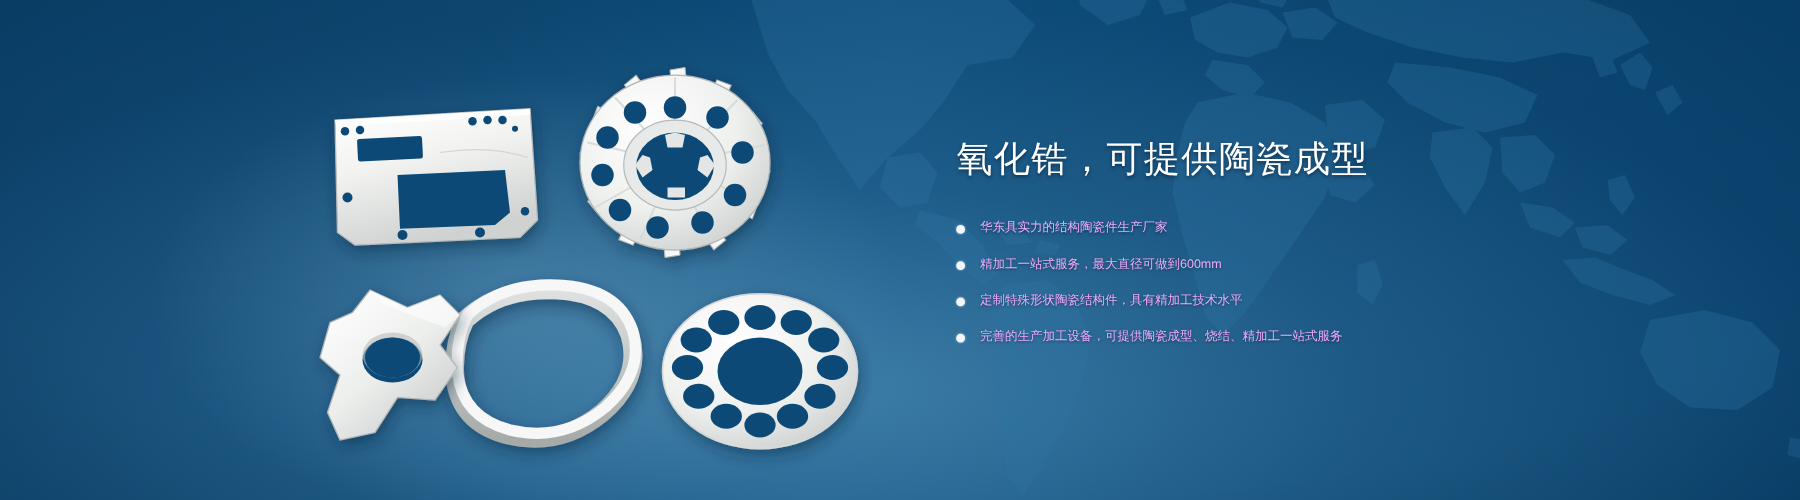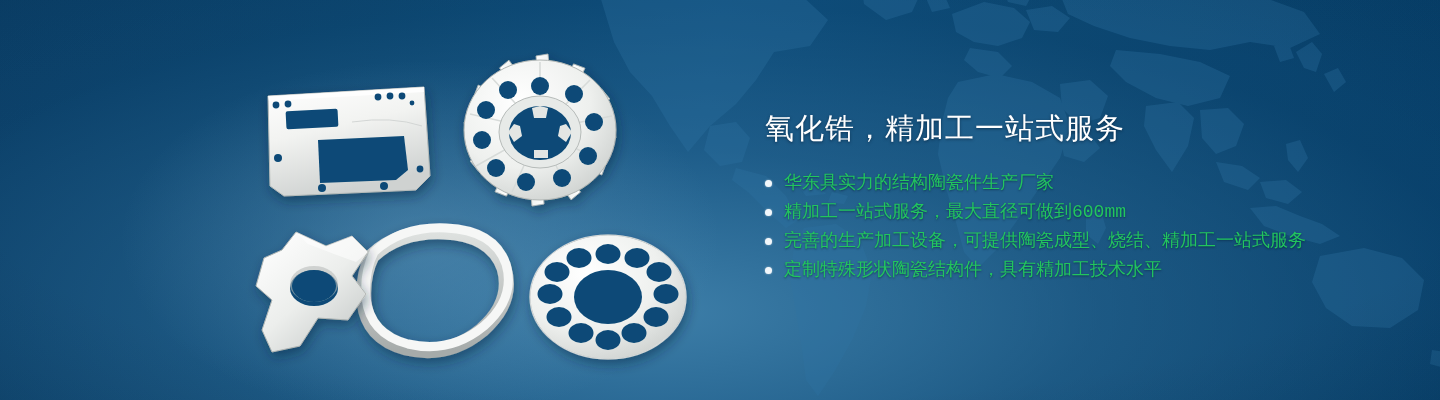--- a/index.html
+++ b/index.html
@@ -64,27 +64,26 @@
     white-space: nowrap;
   }
   .bullets {
     list-style: none;
     margin: 0;
     padding: 0;
   }
   .bullets li {
     display: flex;
     align-items: center;
-    color: #22c55e;
-    font-size: 18px;
+    color: #f0abfc;
+    font-size: 10px;
     line-height: 22px;
     margin-bottom: 7px;
     text-shadow: 0 1px 2px rgba(0,18,36,0.5);
     white-space: nowrap;
-    font-family: Liberation Mono, monospace;
   }
   .dot {
     width: 7px;
     height: 7px;
     border-radius: 50%;
     background: #f2f7fb;
     margin-right: 12px;
     flex: 0 0 auto;
     box-shadow: 0 0 2px rgba(255,255,255,0.6);
   }
@@ -292,34 +291,34 @@
           <ellipse cx="550" cy="294" rx="12.5" ry="10"></ellipse>
           <ellipse cx="557" cy="272" rx="12.5" ry="10"></ellipse>
           <ellipse cx="579" cy="258" rx="12.5" ry="10"></ellipse>
         </g>
         <ellipse cx="608" cy="297" rx="78" ry="62" fill="none" stroke="#ffffff" stroke-width="1.2" opacity="0.5"></ellipse>
       </g>
     </svg>
   </div>
 
   <div class="copy">
-    <h1 class="headline">氧化锆，精加工一站式服务</h1>
+    <h1 class="headline">氧化锆，可提供陶瓷成型</h1>
     <ul class="bullets">
       <li>
         <span class="dot"></span>
         <span>华东具实力的结构陶瓷件生产厂家</span>
       </li>
       <li>
         <span class="dot"></span>
         <span>精加工一站式服务，最大直径可做到600mm</span>
       </li>
       <li>
         <span class="dot"></span>
-        <span>完善的生产加工设备，可提供陶瓷成型、烧结、精加工一站式服务</span>
+        <span>定制特殊形状陶瓷结构件，具有精加工技术水平</span>
       </li>
       <li>
         <span class="dot"></span>
-        <span>定制特殊形状陶瓷结构件，具有精加工技术水平</span>
+        <span>完善的生产加工设备，可提供陶瓷成型、烧结、精加工一站式服务</span>
       </li>
     </ul>
   </div>
 
 </div>
 
 </body></html>

